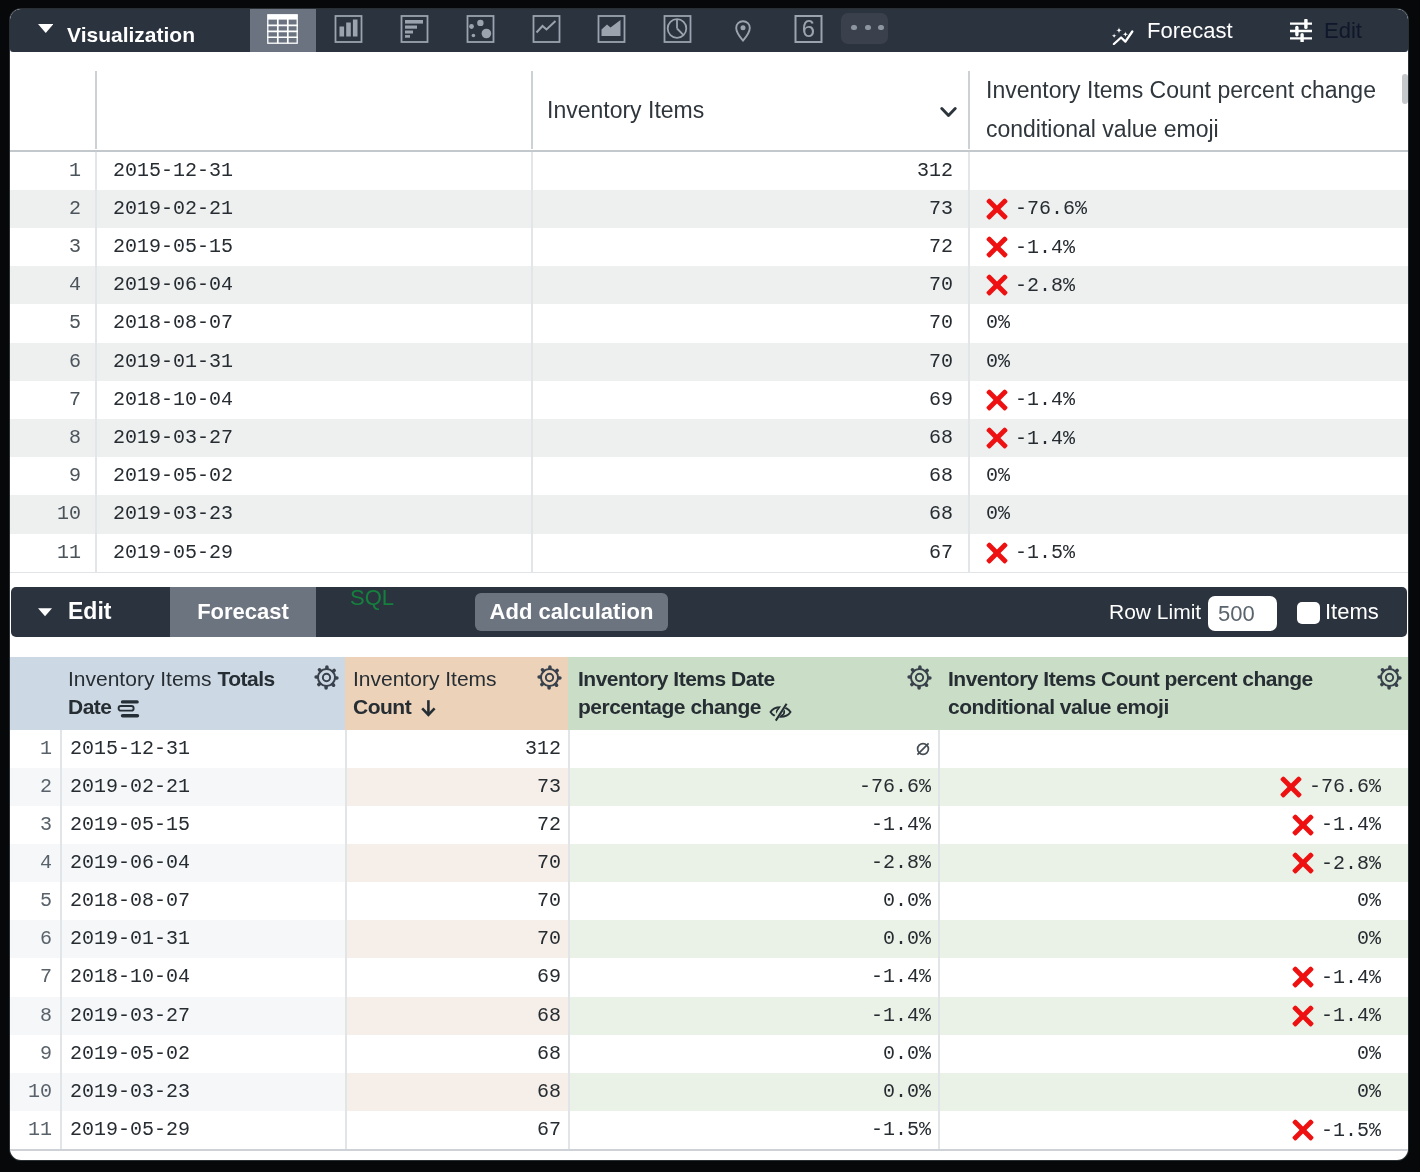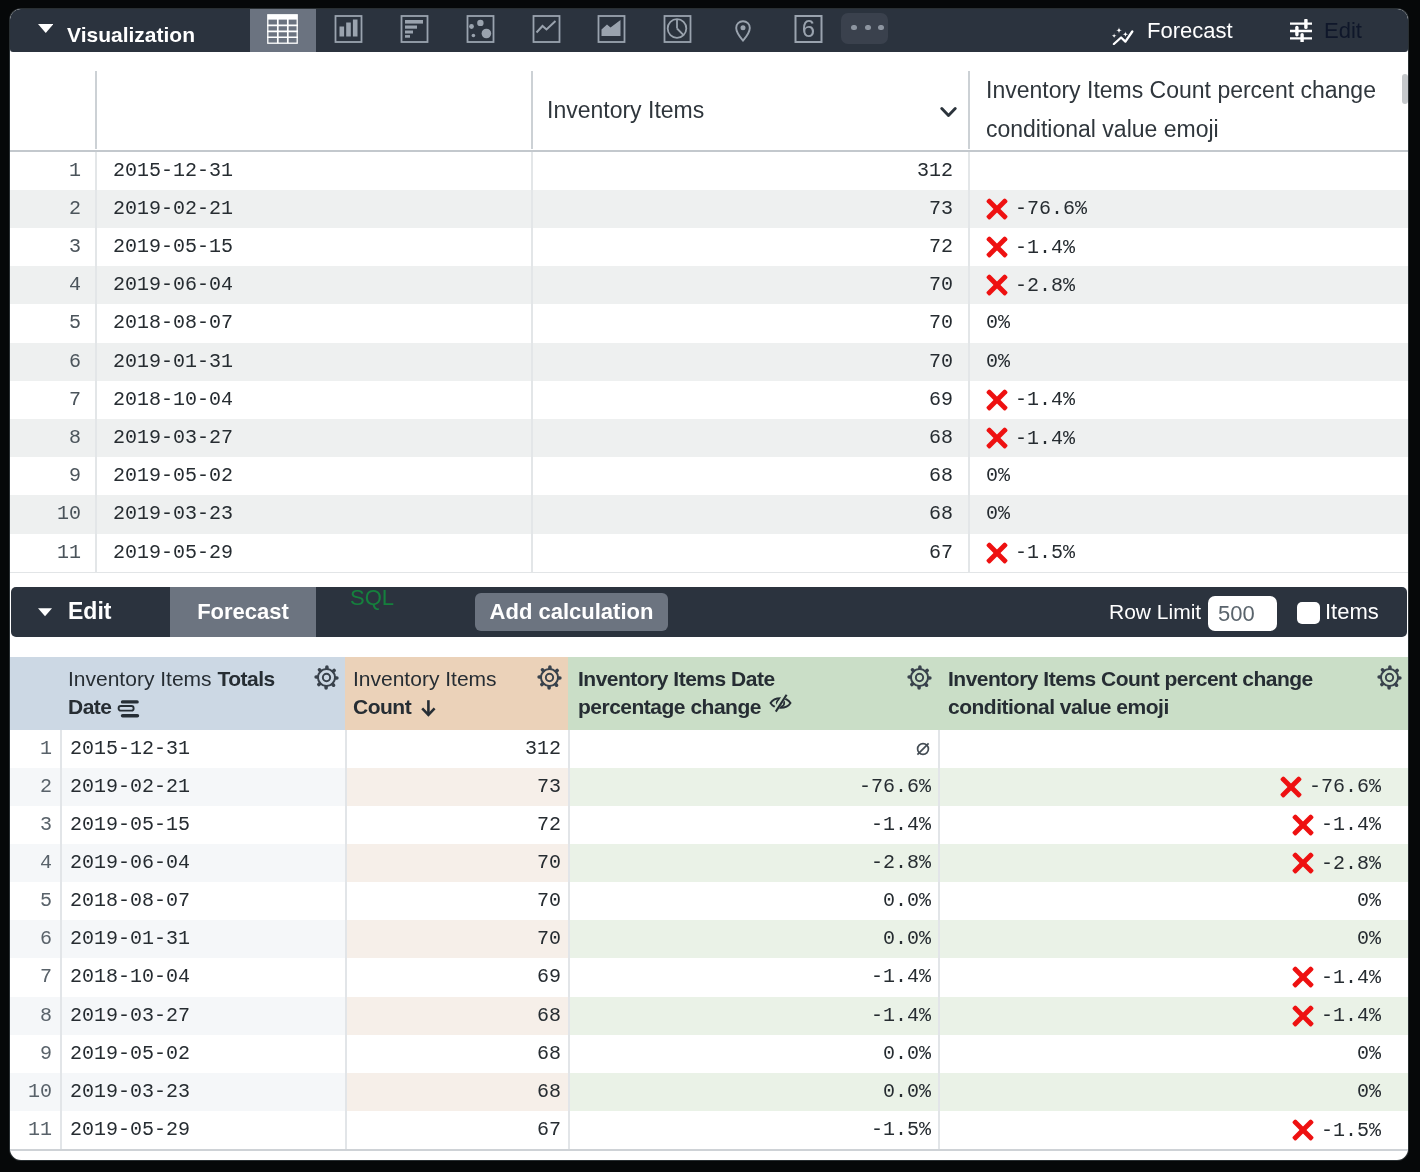--- a/index.html
+++ b/index.html
@@ -246,21 +246,21 @@
         <svg width="15" height="20" viewBox="0 0 15 20" style="flex:none;margin-left:10px">
           <g stroke="#262e35" stroke-width="2.6" fill="none">
             <line x1="7.4" y1="2.2" x2="7.4" y2="16"></line>
             <polyline points="1.2,10.4 7.4,16.8 13.6,10.4"></polyline>
           </g>
         </svg>
       </div>
     </div>
 <div class="abs" style="left:568px;top:648px;height:72.5px;display:flex;flex-direction:column;justify-content:center;font-size:21px;line-height:28.5px;color:#262d33">
       <div style="font-weight:700;letter-spacing:-0.5px">Inventory Items Date</div>
-      <div style="display:flex;align-items:flex-start">
+      <div style="display:flex;align-items:flex-end">
         <span style="font-weight:700;letter-spacing:-0.5px">percentage change</span>
         <svg width="23" height="20" viewBox="0 0 23 20" style="flex:none;margin-left:8px">
 <path d="M1.5 10 C5.5 3.6 17.5 3.6 21.5 10 C17.5 16.4 5.5 16.4 1.5 10 Z" fill="none" stroke="#262e35" stroke-width="1.9"></path>
 <circle cx="11.5" cy="10" r="3.7" fill="none" stroke="#262e35" stroke-width="1.9"></circle>
 <line x1="5.2" y1="19" x2="16.8" y2="1" stroke="#cadec7" stroke-width="4.6"></line>
 <line x1="6.8" y1="18.6" x2="17.6" y2="1.8" stroke="#262e35" stroke-width="2.1"></line>
 </svg>
       </div>
     </div>
 <div class="abs" style="left:938px;top:648px;height:72.5px;display:flex;flex-direction:column;justify-content:center;font-size:21px;line-height:28.5px;color:#262d33">

